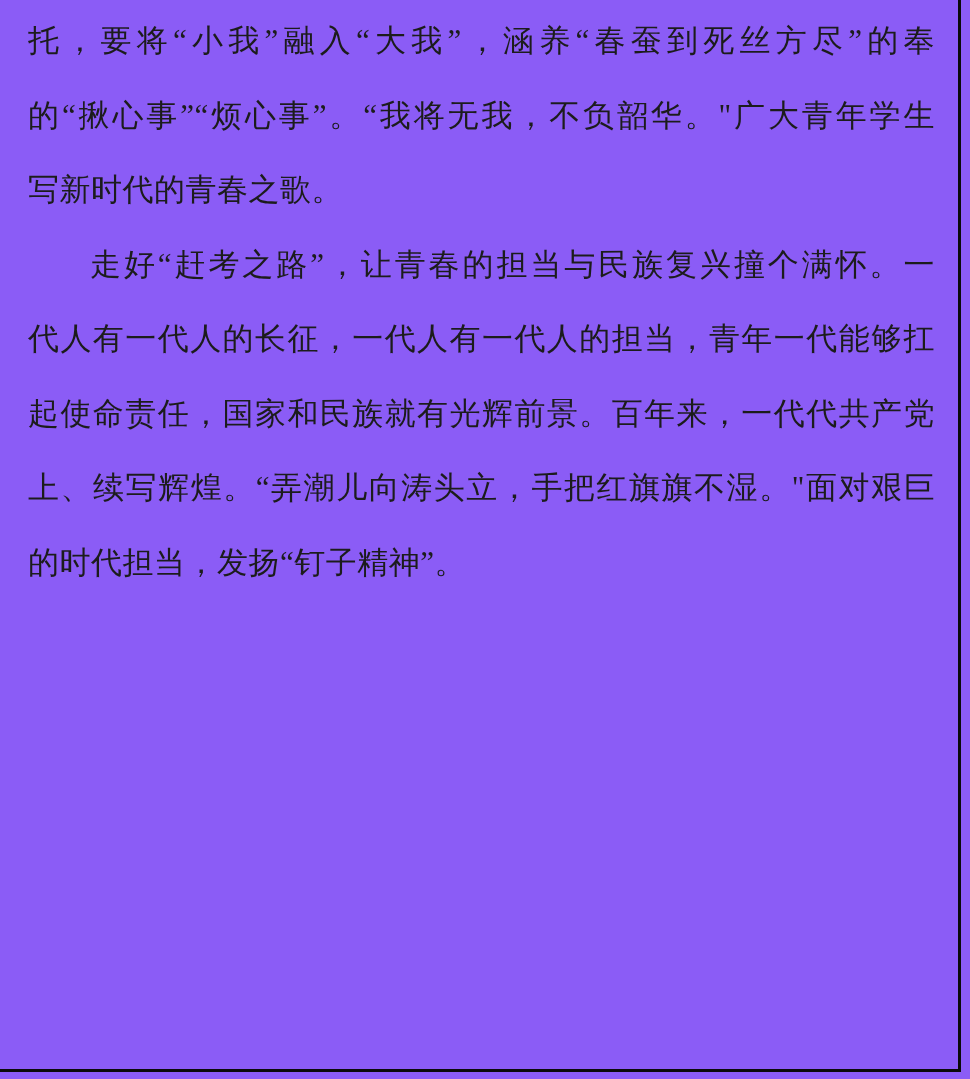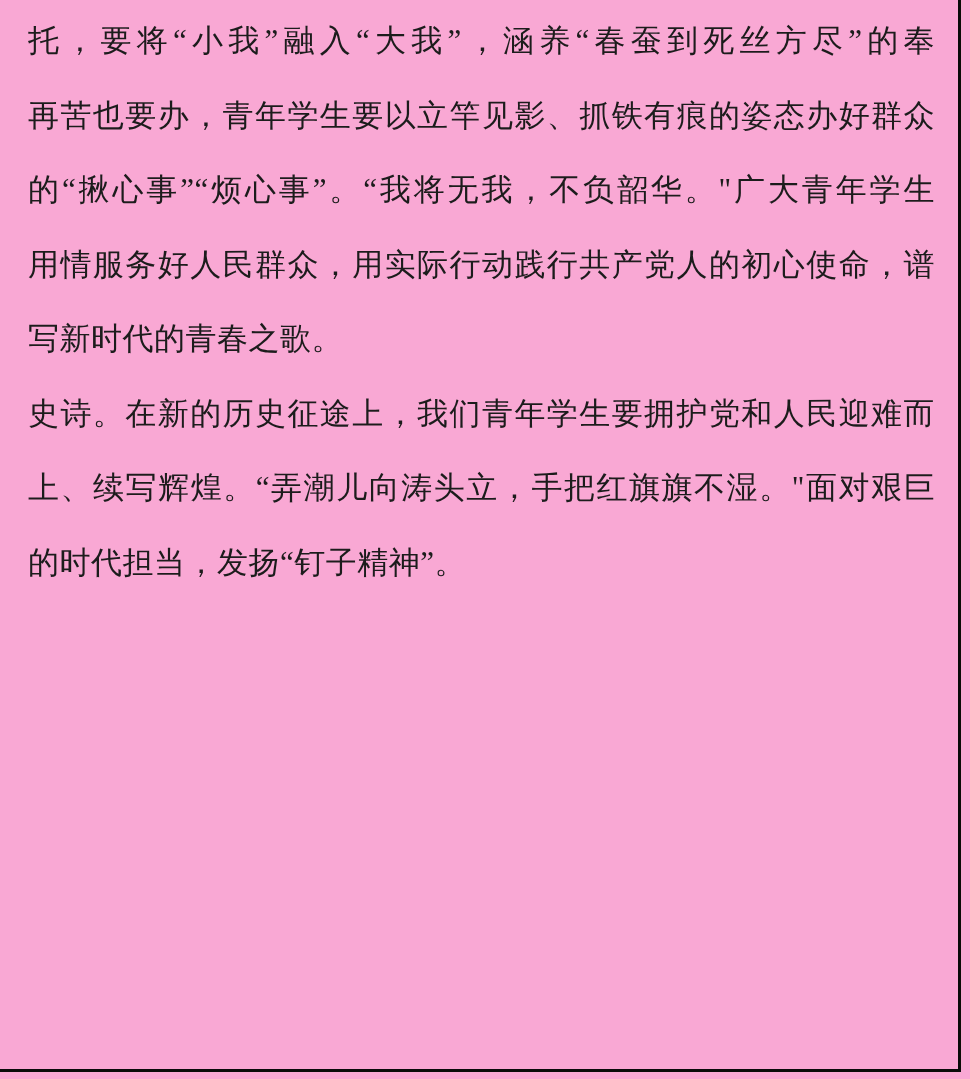--- a/index.html
+++ b/index.html
@@ -10,21 +10,21 @@
   body {
     width: 970px;
     height: 1079px;
     overflow: hidden;
     font-family: "Liberation Serif", "DejaVu Serif", serif;
   }
   .page {
     position: relative;
     width: 970px;
     height: 1079px;
-    background: #f9a8d4;
+    background: #8b5cf6;
   }
   .text-block {
     position: absolute;
     left: 28px;
     top: 4px;
     width: 907px;
   }
   .line {
     height: 74.5px;
     line-height: 74.5px;
@@ -60,24 +60,24 @@
     height: 3px;
     background: #0a0a0a;
   }
 </style>
 </head>
 <body>
 
 <div class="page">
   <div class="text-block">
     <div class="line">托，要将“小我”融入“大我”，涵养“春蚕到死丝方尽”的奉</div>
-    <div class="line">再苦也要办，青年学生要以立竿见影、抓铁有痕的姿态办好群众</div>
     <div class="line">的“揪心事”“烦心事”。“我将无我，不负韶华。"广大青年学生</div>
-    <div class="line">用情服务好人民群众，用实际行动践行共产党人的初心使命，谱</div>
     <div class="line para-end">写新时代的青春之歌。</div>
-    <div class="line">史诗。在新的历史征途上，我们青年学生要拥护党和人民迎难而</div>
+    <div class="line para-start">走好“赶考之路”，让青春的担当与民族复兴撞个满怀。一</div>
+    <div class="line">代人有一代人的长征，一代人有一代人的担当，青年一代能够扛</div>
+    <div class="line">起使命责任，国家和民族就有光辉前景。百年来，一代代共产党</div>
     <div class="line">上、续写辉煌。“弄潮儿向涛头立，手把红旗旗不湿。"面对艰巨</div>
     <div class="line para-end">的时代担当，发扬“钉子精神”。</div>
 
   </div>
   <div class="border-right"></div>
   <div class="border-bottom"></div>
 </div>
 
 </body></html>

